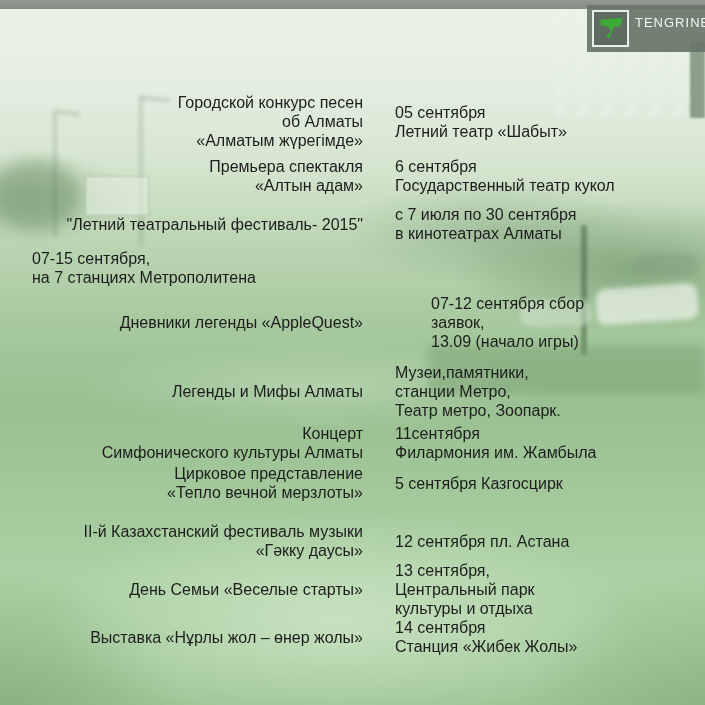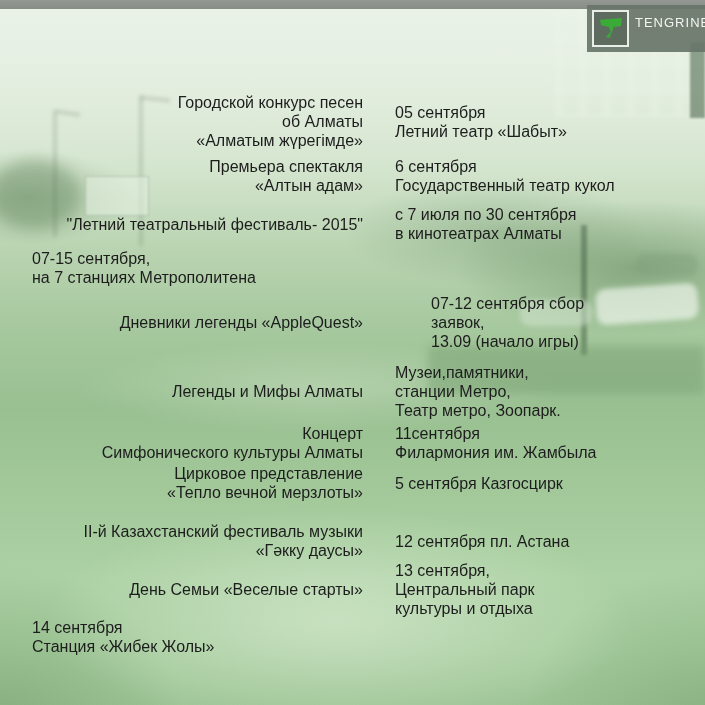--- a/index.html
+++ b/index.html
@@ -153,16 +153,17 @@
 «Гәкку даусы»</div>
     <div class="event-details">12 сентября пл. Астана</div>
   </div>
   <div class="event-row" style="margin-bottom:0;">
     <div class="event-title">День Семьи «Веселые старты»</div>
     <div class="event-details">13 сентября,
 Центральный парк
 культуры и отдыха</div>
   </div>
   <div class="event-row">
+    <div class="event-title">Выставка «Нұрлы жол – өнер жолы»</div>
     <div class="event-details">14 сентября
 Станция «Жибек Жолы»</div>
   </div>
 </div>
 
 </body></html>

